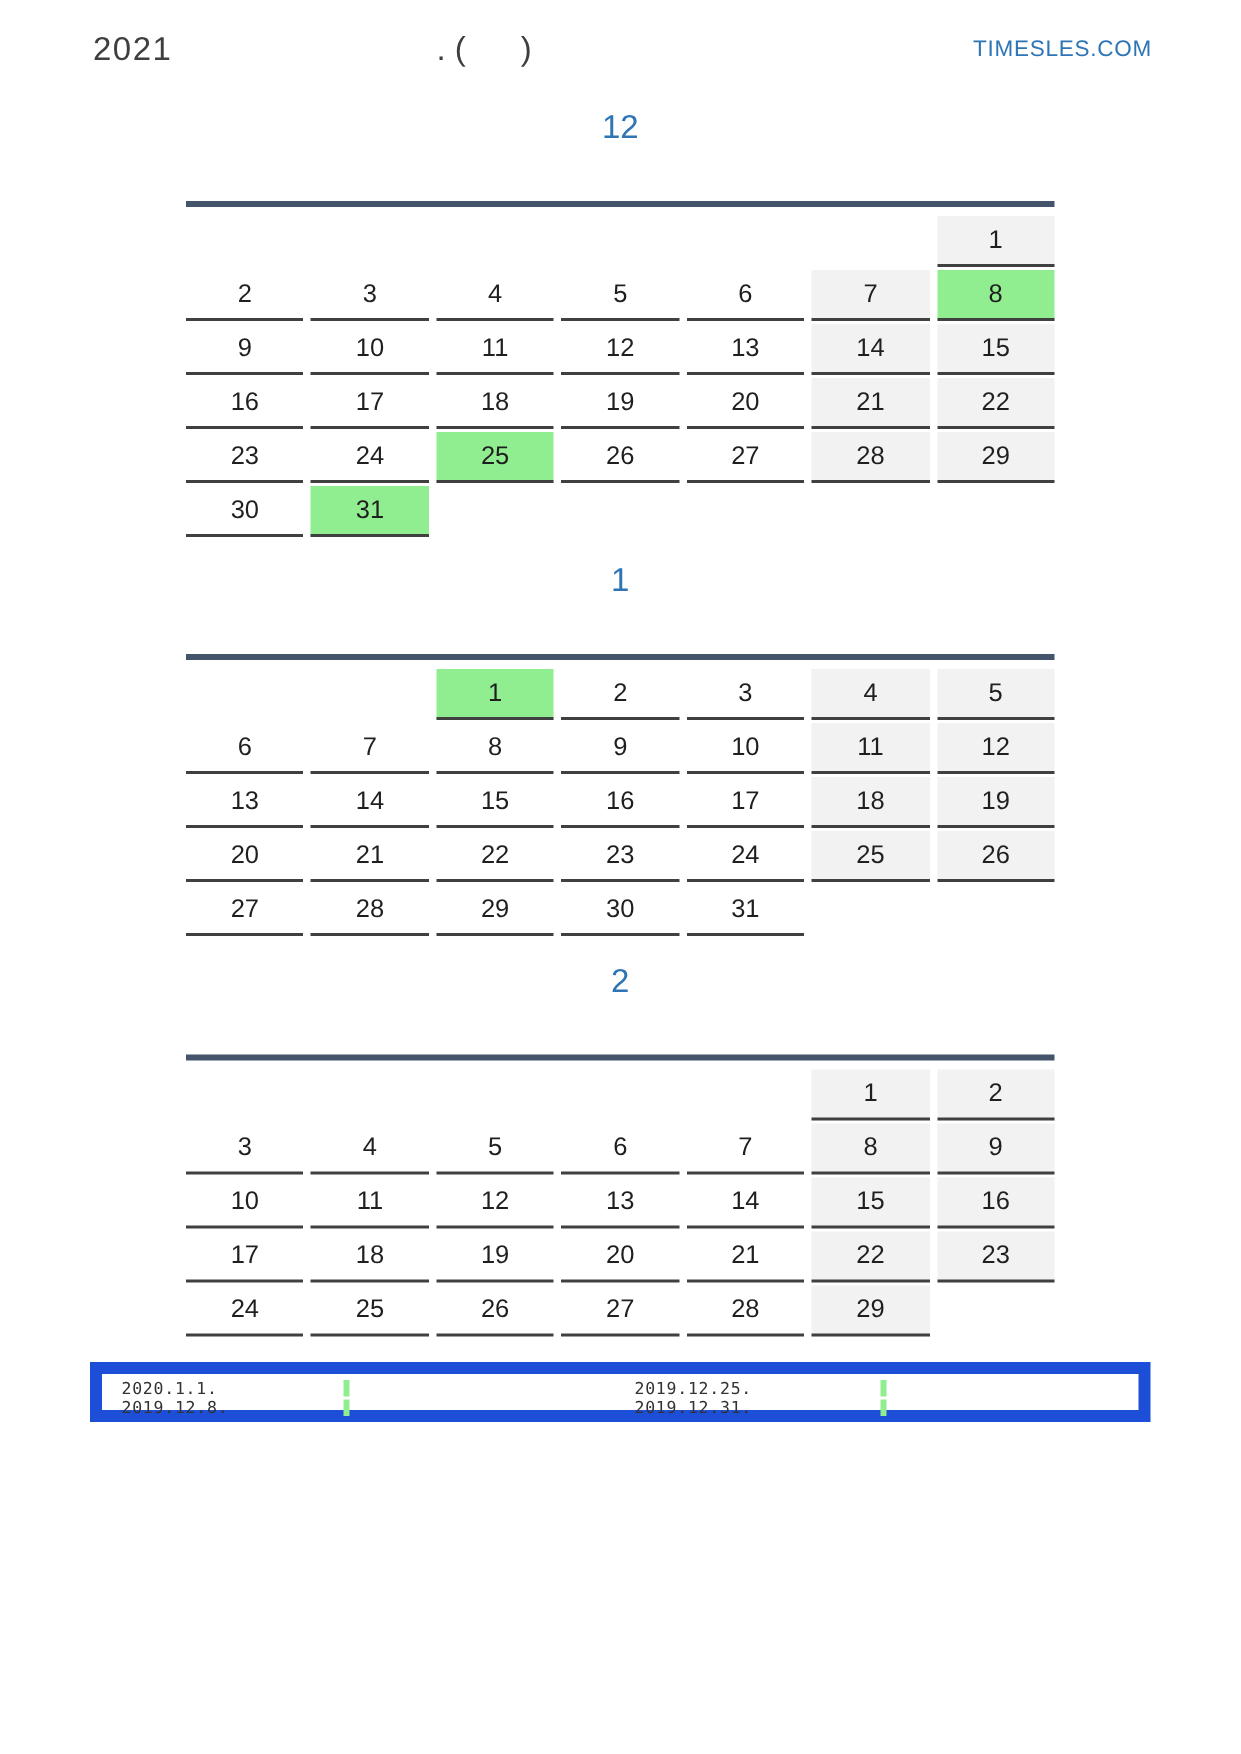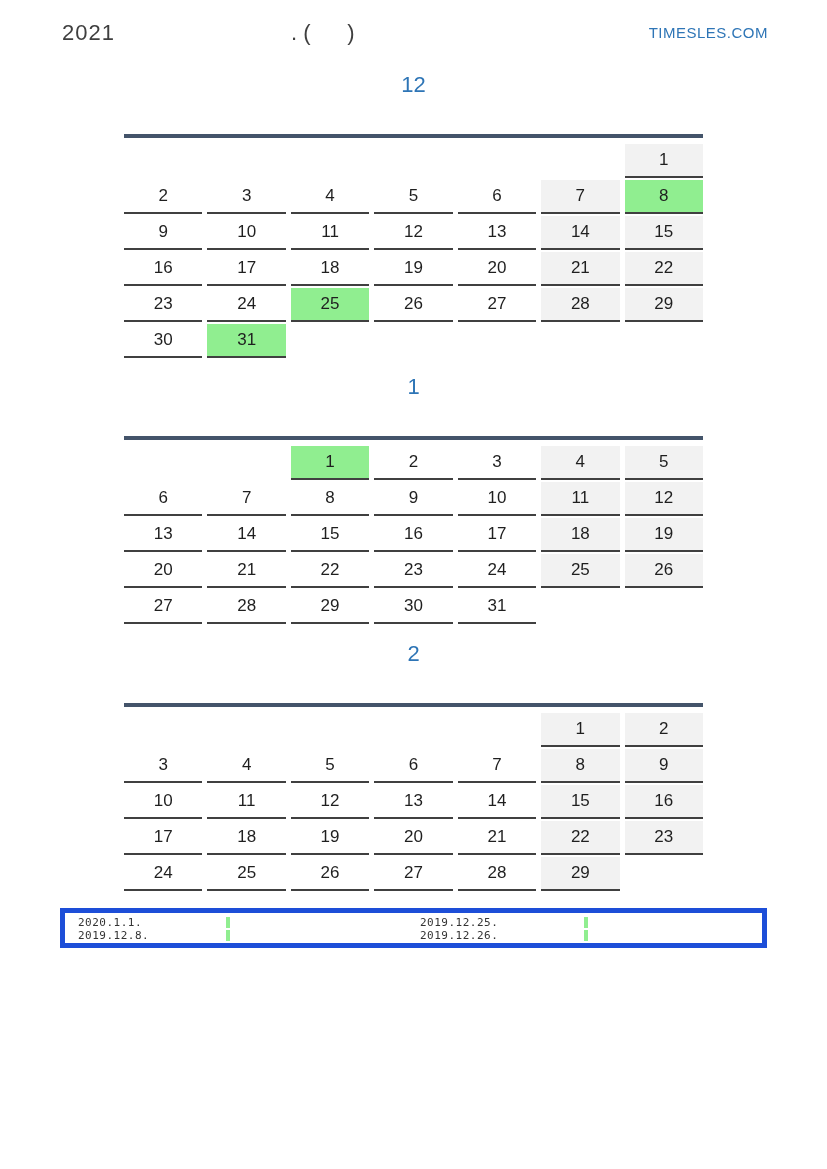--- a/index.html
+++ b/index.html
@@ -20,21 +20,21 @@
   .month-table{margin-top:36px;border-top:4px solid #44546a;padding-top:6px;}
   .week{display:grid;grid-template-columns:repeat(7,1fr);column-gap:5px;margin-bottom:2px;}
   .day{height:32px;line-height:32px;text-align:center;font-size:17px;color:#1f1f1f;}
   .day.weekday{background:#ffffff;border-bottom:2px solid #404040;}
   .day.weekend{background:#f2f2f2;border-bottom:2px solid #404040;}
   .day.holiday{background:#90ee90;border-bottom:2px solid #404040;}
   .day.none{background:transparent;border-bottom:2px solid transparent;}
   
   .legend-box{
     position:absolute;left:60px;top:908px;width:707px;height:40px;
-    border:5px solid #1d4ed8;box-sizing:border-box;background:#ffffff;
+    border:8px solid #1d4ed8;box-sizing:border-box;background:#ffffff;
   }
   .legend-date{
     position:absolute;font-family:"DejaVu Sans Mono","Liberation Mono",monospace;
     font-size:11px;line-height:12px;color:#333333;letter-spacing:0.5px;white-space:pre;
   }
   .legend-swatch{position:absolute;width:4px;height:11px;}
 </style>
 </head>
 <body>
 
@@ -206,17 +206,17 @@
       </div>
     </div>
 
   <div class="legend-box">
       <div class="legend-date" style="left: 13px; top: 4px;">2020.1.1.</div>
       <div class="legend-swatch" style="left: 161px; top: 4px; background: rgb(144, 238, 144);"></div>
       <div class="legend-date" style="left: 13px; top: 17px;">2019.12.8.</div>
       <div class="legend-swatch" style="left: 161px; top: 17px; background: rgb(144, 238, 144);"></div>
       <div class="legend-date" style="left: 355px; top: 4px;">2019.12.25.</div>
       <div class="legend-swatch" style="left: 519px; top: 4px; background: rgb(144, 238, 144);"></div>
-      <div class="legend-date" style="left: 355px; top: 17px;">2019.12.26.</div>
+      <div class="legend-date" style="left: 355px; top: 17px;">2019.12.31.</div>
       <div class="legend-swatch" style="left: 519px; top: 17px; background: rgb(144, 238, 144);"></div>
     </div>
 
 </div>
 
 </body></html>

